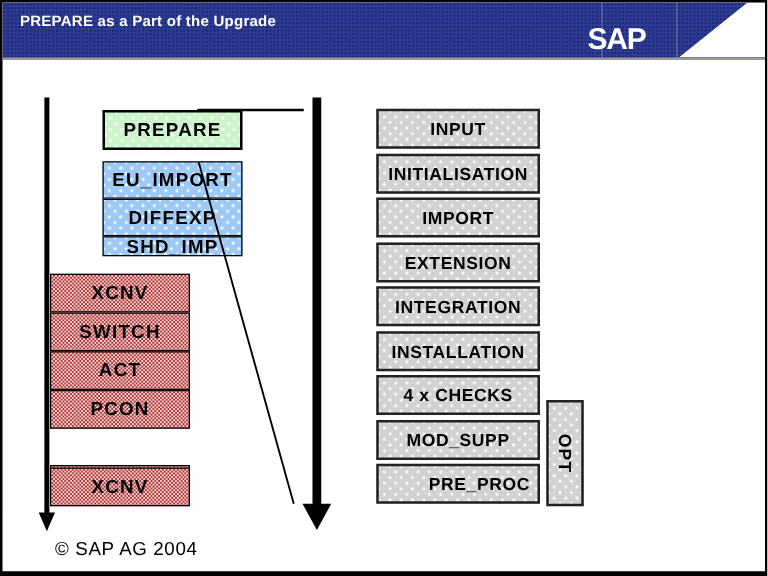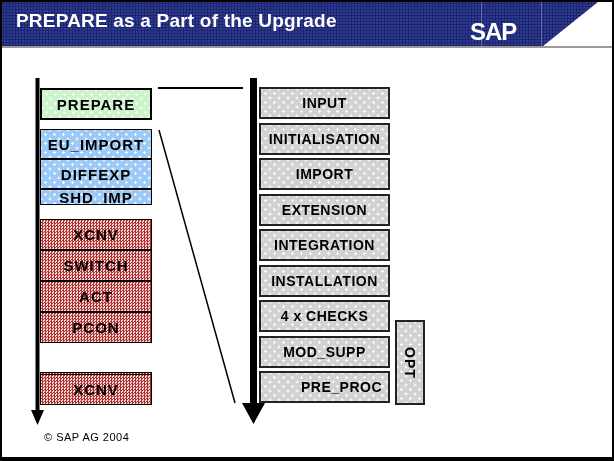--- a/index.html
+++ b/index.html
@@ -13,39 +13,39 @@
   
   .header{
     position:absolute;left:0;top:0;width:610px;height:44px;
     background:#2d3b94;
     background-image:radial-gradient(rgba(0,0,30,.35) 1px,transparent 1.1px);
     background-size:3px 3px;
     border-bottom:2px solid #9a9a9a;
   }
   .title{
     position:absolute;left:14px;top:8px;color:#fff;
-    font-size:19px;font-weight:bold;letter-spacing:.2px;white-space:nowrap;
+    font-size:12px;font-weight:bold;letter-spacing:.2px;white-space:nowrap;
   }
   .hsep{position:absolute;top:0;width:1px;height:44px;background:rgba(255,255,255,.28);}
   .hsep1{left:479px;}
   .hsep2{left:539px;}
   .sap{
     position:absolute;left:468px;top:16px;color:#fff;
     font-size:24px;font-weight:bold;letter-spacing:-1px;
   }
   .corner-cut{
     position:absolute;left:540px;top:0;width:70px;height:44px;background:#fff;
     clip-path:polygon(80% 0,100% 0,100% 100%,1.5% 100%);
   }
   
   .dots{
     background-image:
       radial-gradient(rgba(255,255,255,.95) 1px,transparent 1.4px),
       radial-gradient(rgba(255,255,255,.95) 1px,transparent 1.4px);
-    background-size:9px 9px;background-position:0 0,4.5px 4.5px;
+    background-size:9px 9px;background-position:0 0,4.5px 4.5px;margin-left:42px;
   }
   
   .lbox{
     position:absolute;left:38px;width:112px;box-sizing:border-box;
     display:flex;align-items:center;justify-content:center;
     font-size:15px;font-weight:bold;color:#000;letter-spacing:1px;white-space:nowrap;
   }
   .green{background-color:#ccf3cc;border:2px solid #000;}
   .blue{background-color:#9cc9f6;border:1px solid #000;}
   .red{
@@ -63,21 +63,21 @@
   .optbox{
     position:absolute;left:393px;top:318px;width:30px;height:85px;box-sizing:border-box;
     background-color:#d2d2d2;border:2px solid #222;
     display:flex;align-items:center;justify-content:center;
   }
   .opttext{
     writing-mode:vertical-rl;font-size:14px;font-weight:bold;color:#000;letter-spacing:1px;
   }
   .lines{position:absolute;left:0;top:0;width:614px;height:461px;pointer-events:none;}
   .copyright{
-    position:absolute;left:42px;top:429px;font-size:11px;color:#000;letter-spacing:.5px;
+    position:absolute;left:42px;top:429px;font-size:15px;color:#000;letter-spacing:.5px;
   }
 </style>
 </head>
 <body>
 
 <div class="slide">
 
   <div class="header">
     <div class="title">PREPARE as a Part of the Upgrade</div>
     <div class="hsep hsep1"></div>

